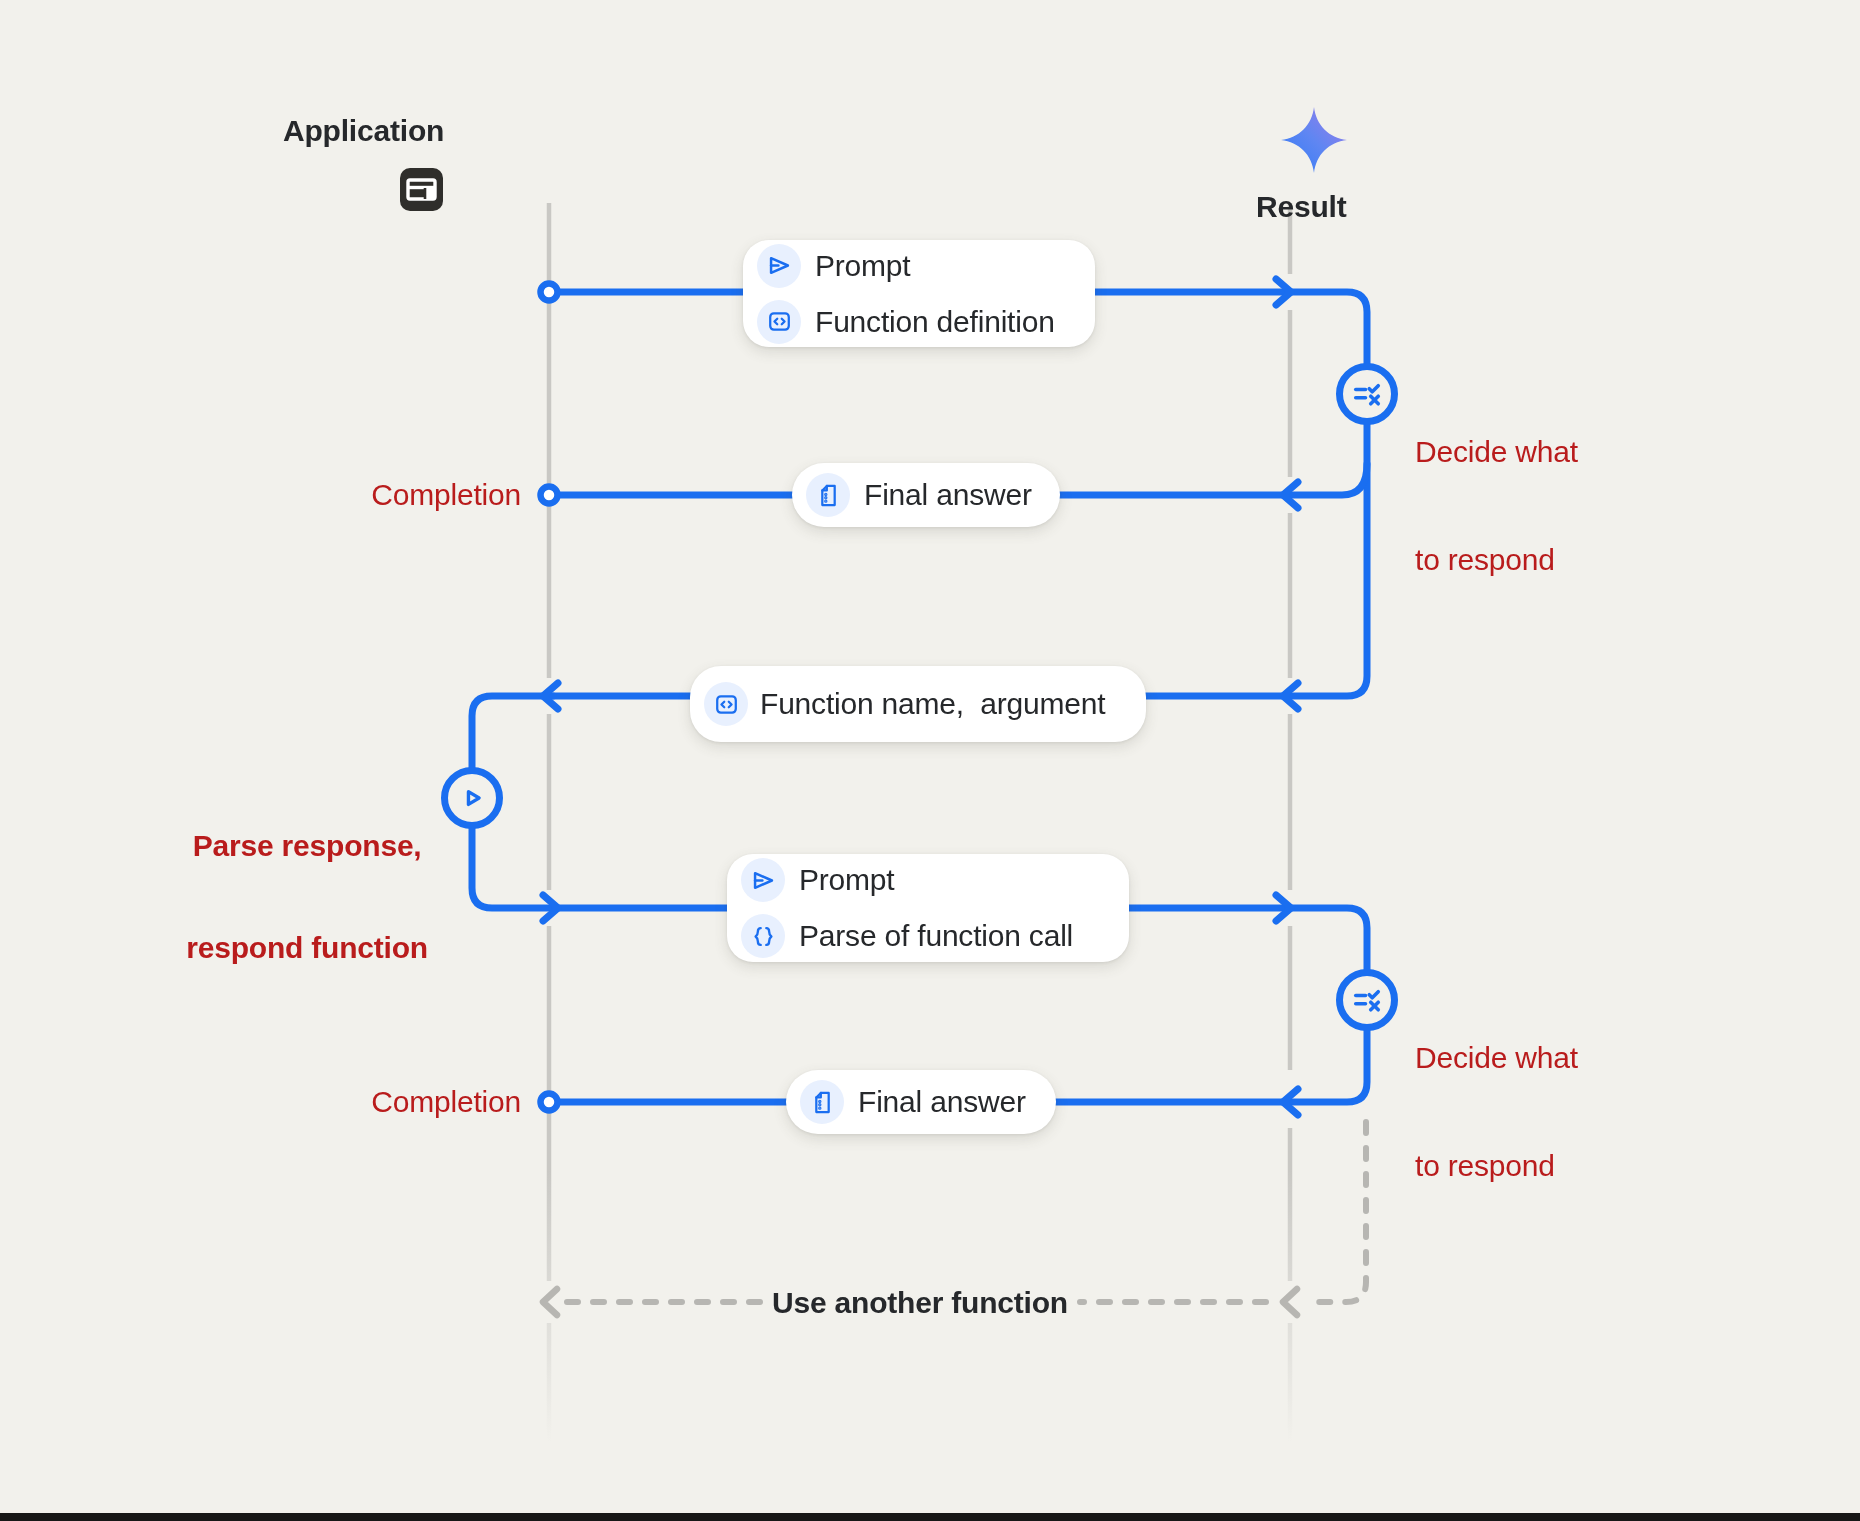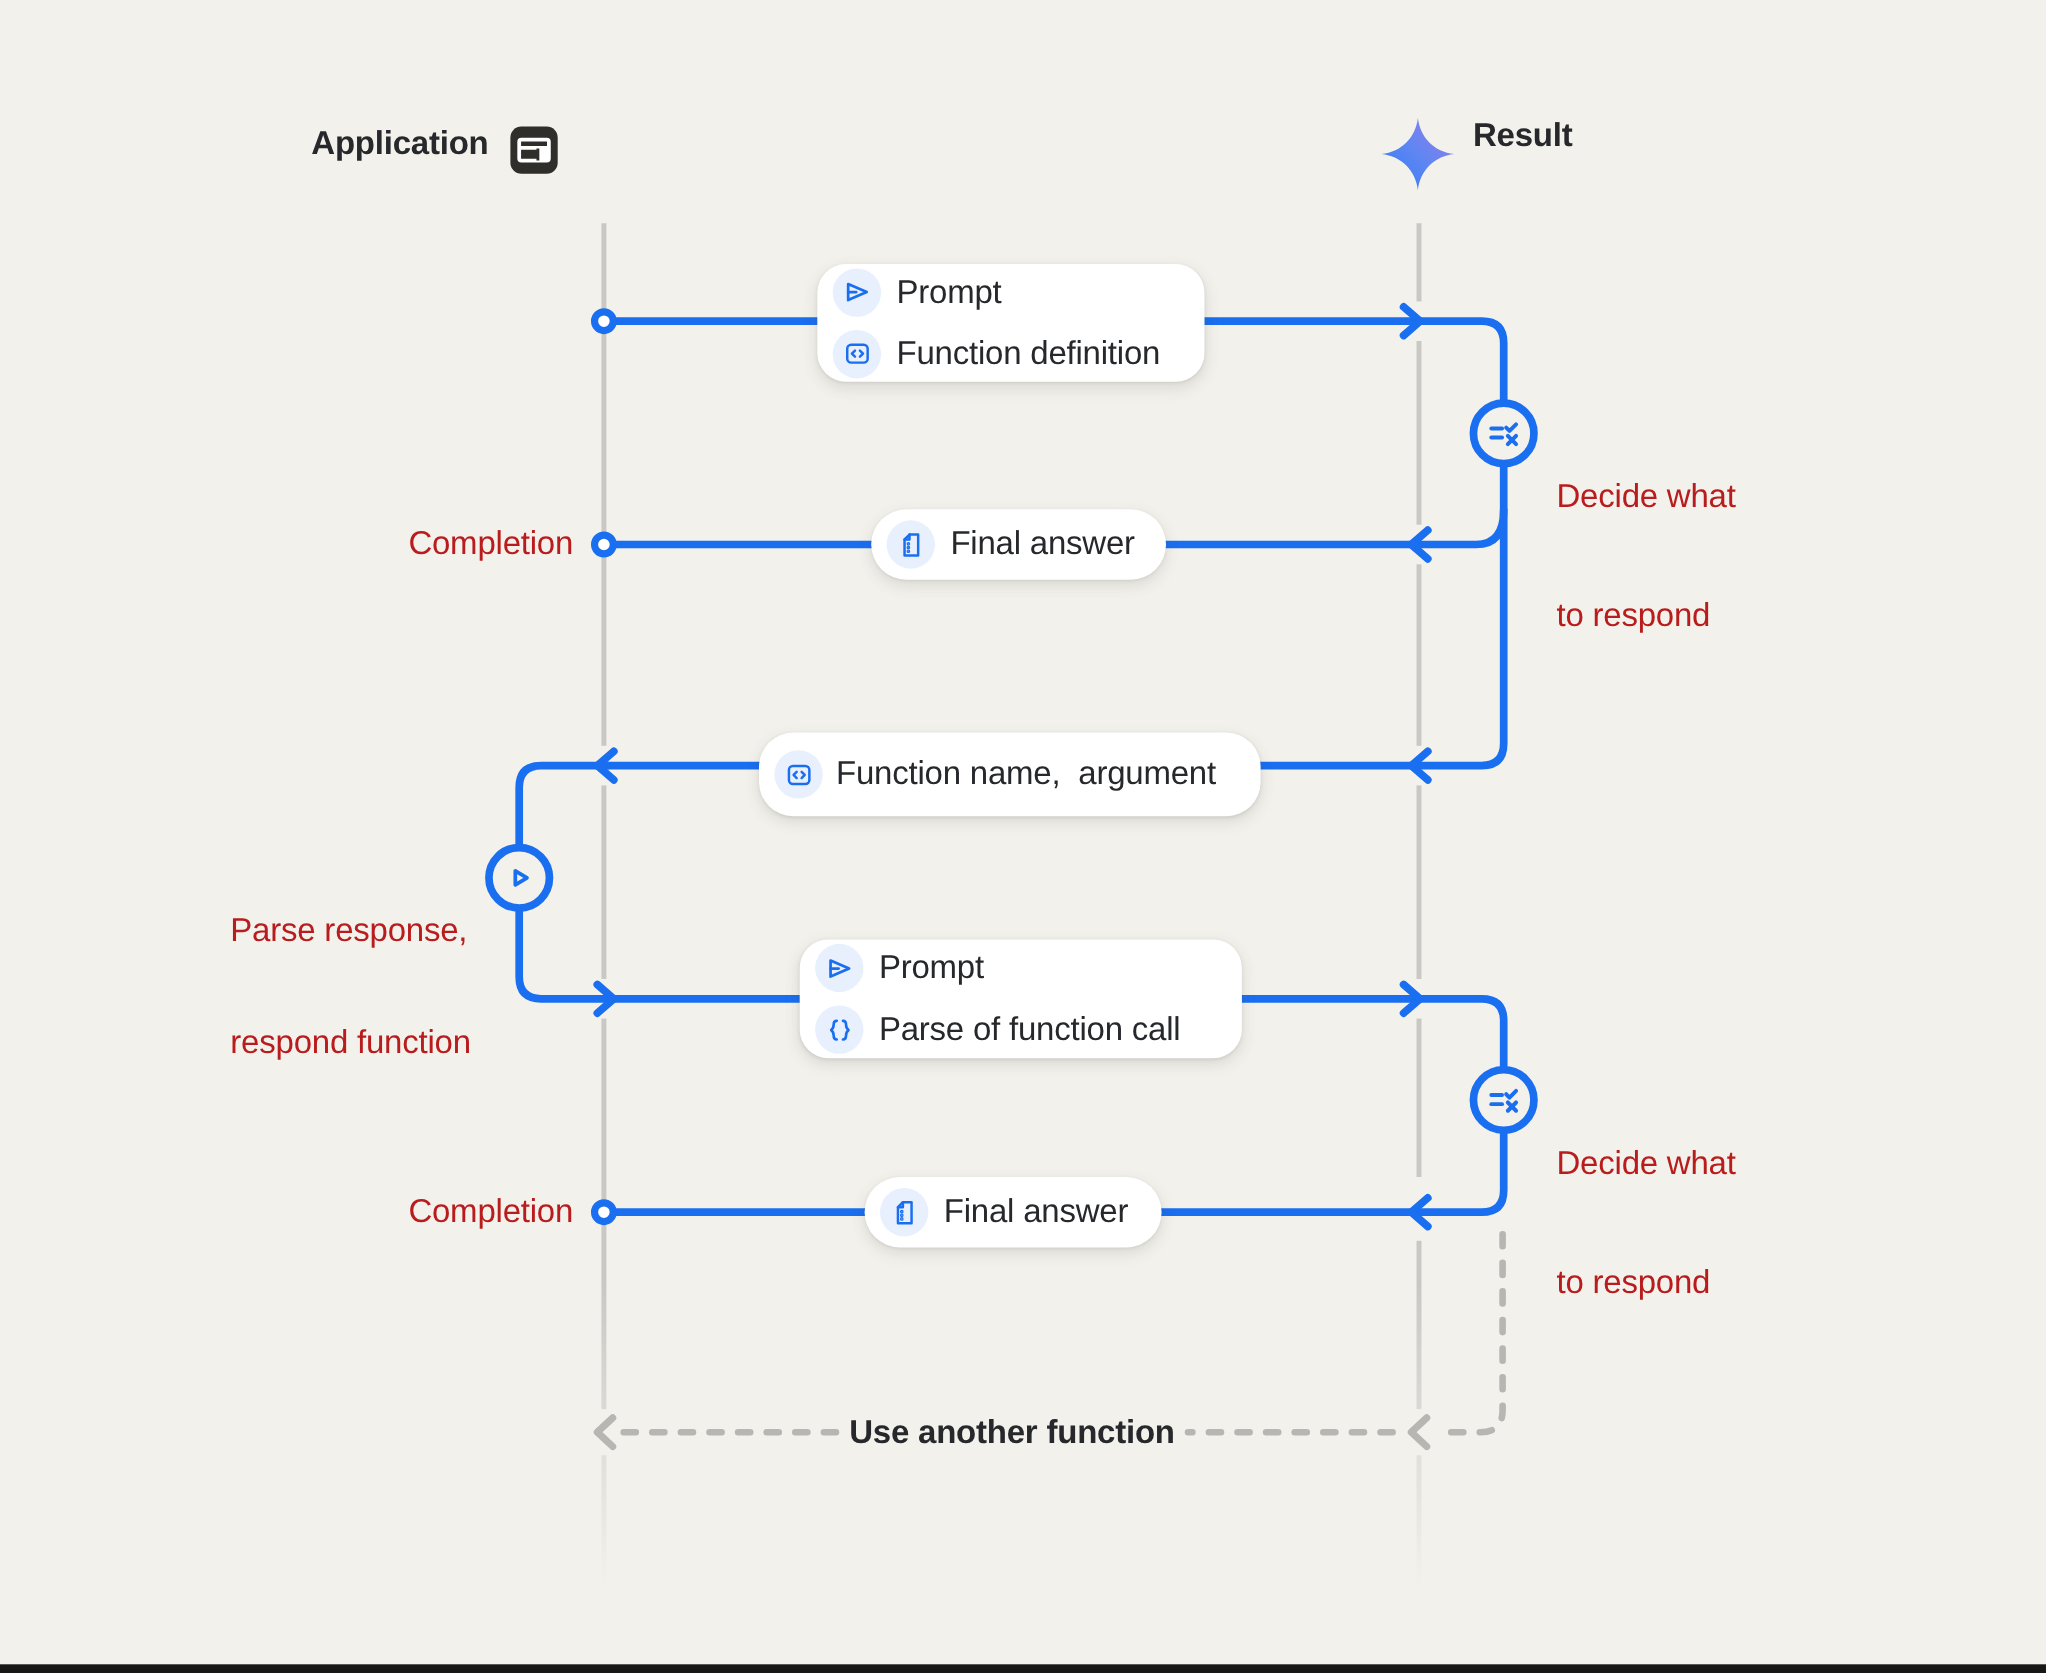--- a/index.html
+++ b/index.html
@@ -1,19 +1,19 @@
 <!DOCTYPE html>
 <html><head>
 <meta charset="utf-8">
 <style>
   html,body{margin:0;padding:0;}
   body{font-family:"Liberation Sans", sans-serif; background:#e9e8e4;}
   #stage{position:relative;width:1860px;height:1521px;background:#f2f1ec;overflow:hidden;}
   .abs{position:absolute;}
-  .hdr{display:flex;align-items:flex-start;}
+  .hdr{display:flex;align-items:flex-end;flex-direction:column;}
   .hdr-label{font-size:30px;font-weight:600;color:#26282b;letter-spacing:-0.2px;white-space:pre;}
   .annot{color:#b91c1c;font-size:30px;font-weight:500;letter-spacing:-0.2px;line-height:36px;white-space:pre;}
   .annot.dark{color:#26282b;}
   .msg-box{position:absolute;background:#ffffff;border-radius:28px;
     box-shadow:0 5px 14px rgba(70,68,60,0.14), 0 1px 3px rgba(70,68,60,0.10);
     display:flex;flex-direction:column;justify-content:center;gap:12px;padding:0 36px 0 14px;box-sizing:border-box;}
   .msg-row{display:flex;align-items:center;gap:14px;}
   .icon-chip{width:44px;height:44px;border-radius:50%;background:#e8f0fe;flex:0 0 auto;
     display:flex;align-items:center;justify-content:center;}
   .msg-label{font-size:30px;color:#26282b;letter-spacing:-0.2px;white-space:pre;}
@@ -232,21 +232,21 @@
   </div>
 
   <div class="abs annot" style="left:1415px;top:362px;">
     <div>Decide what</div>
     <div>to respond</div>
   </div>
   <div class="abs annot" style="left:1415px;top:968px;">
     <div>Decide what</div>
     <div>to respond</div>
   </div>
-  <div class="abs annot" style="right:1432px;top:761px;text-align:left;line-height:34px;">
+  <div class="abs annot" style="right:1432px;top:761px;text-align:center;line-height:34px;font-weight:bold;">
     <div>Parse response,</div>
     <div>respond function</div>
   </div>
   <div class="abs annot" style="right:1339px;top:477px;">Completion</div>
   <div class="abs annot" style="right:1339px;top:1084px;">Completion</div>
   <div class="abs annot dark" style="left:770px;top:1285px;width:300px;text-align:center;font-weight:bold;">Use another function</div>
 
   <div id="bottom-bar"></div>
 </div>
 

